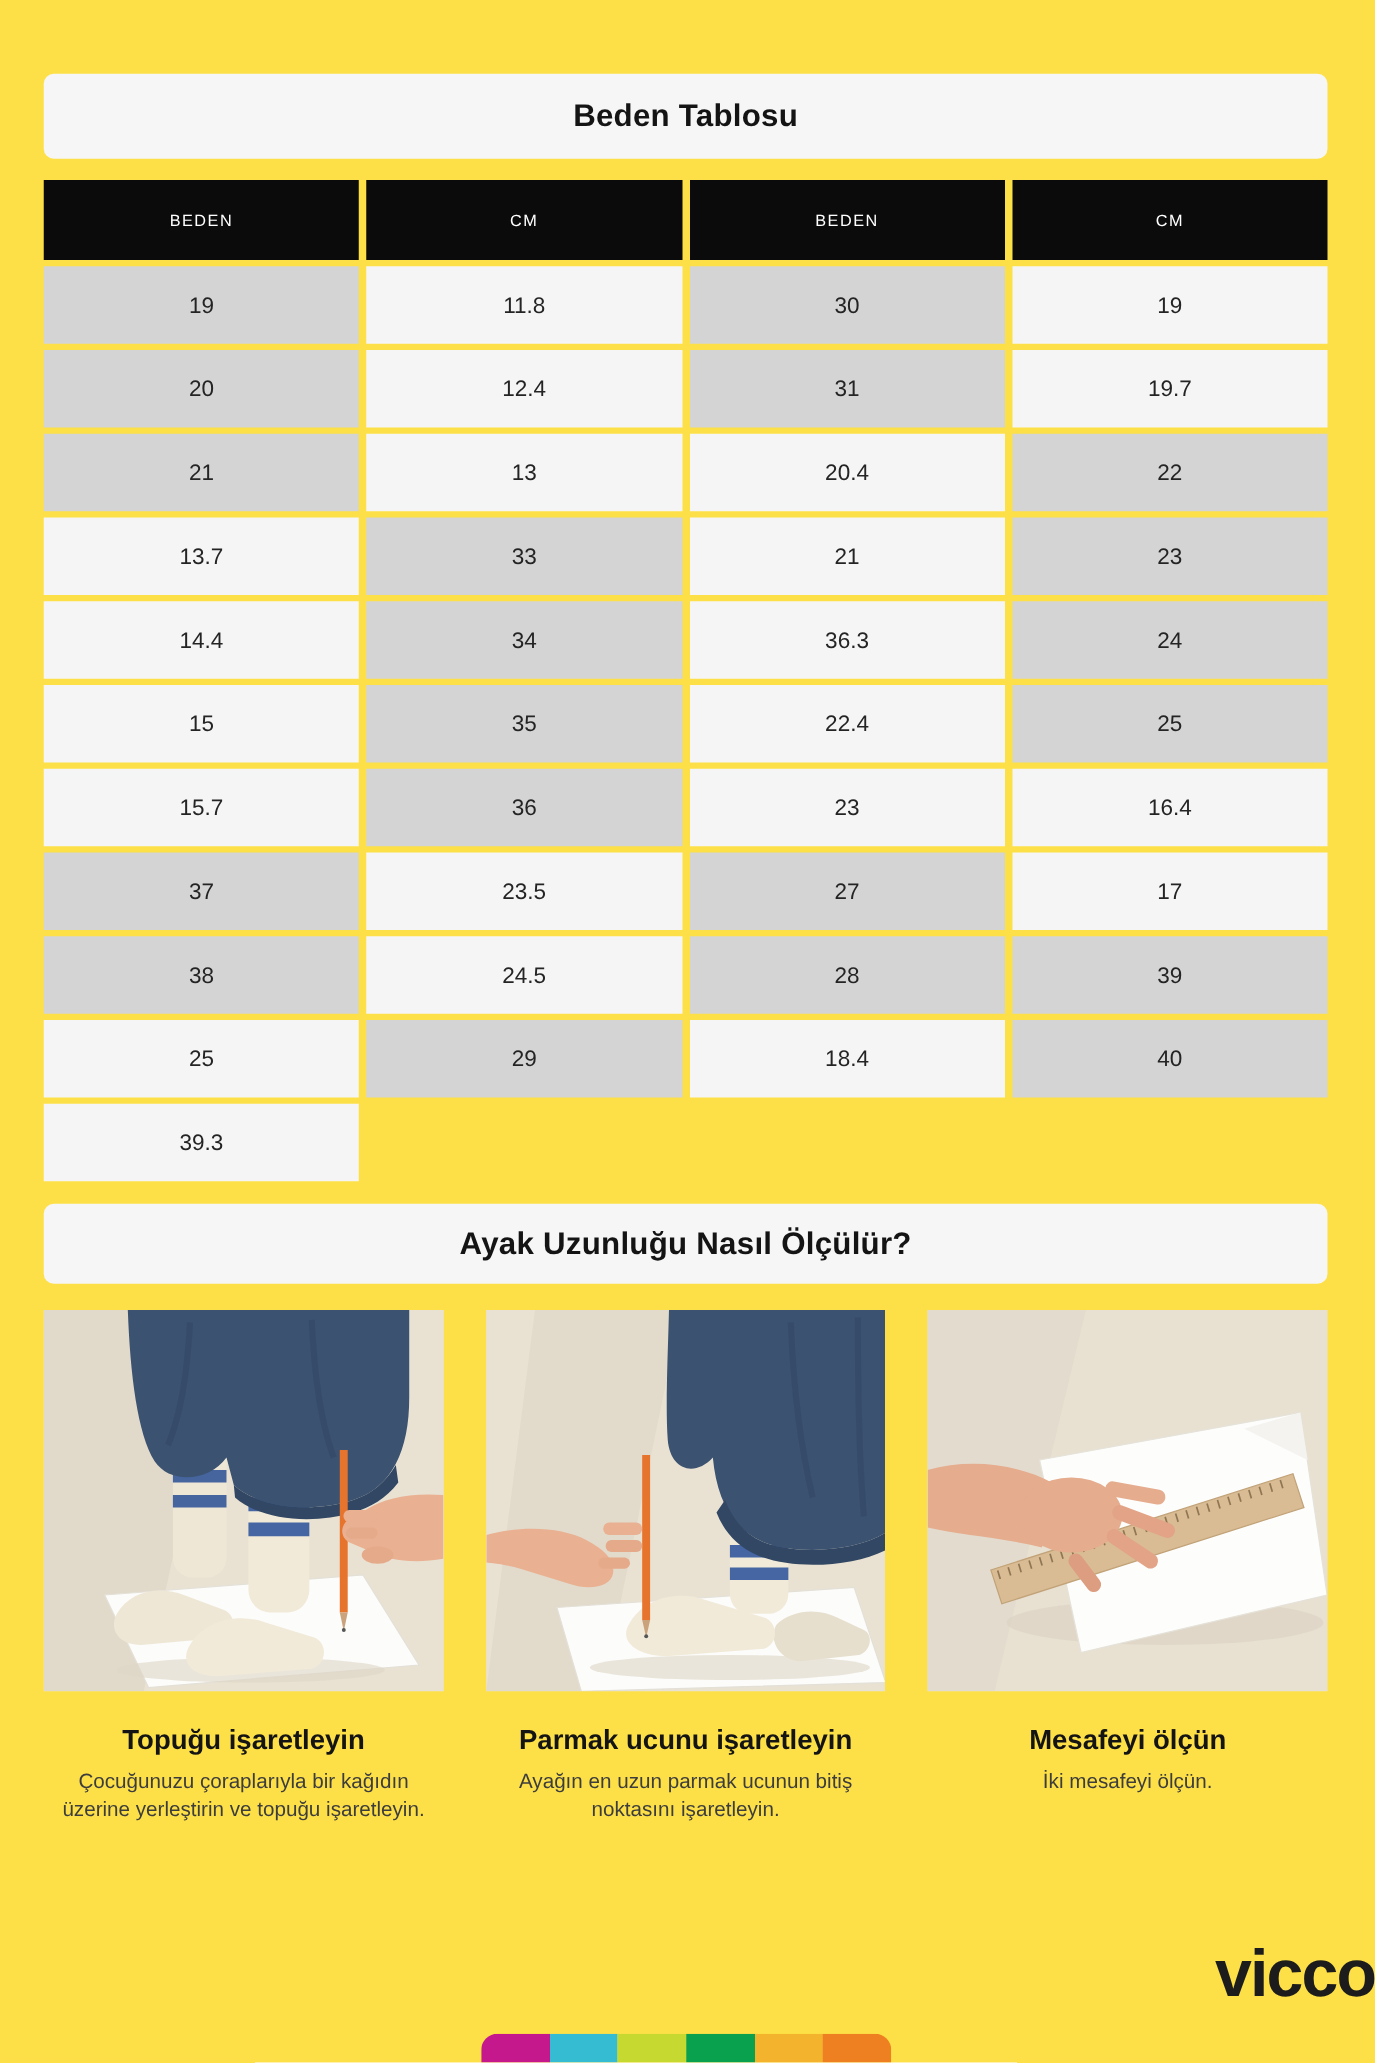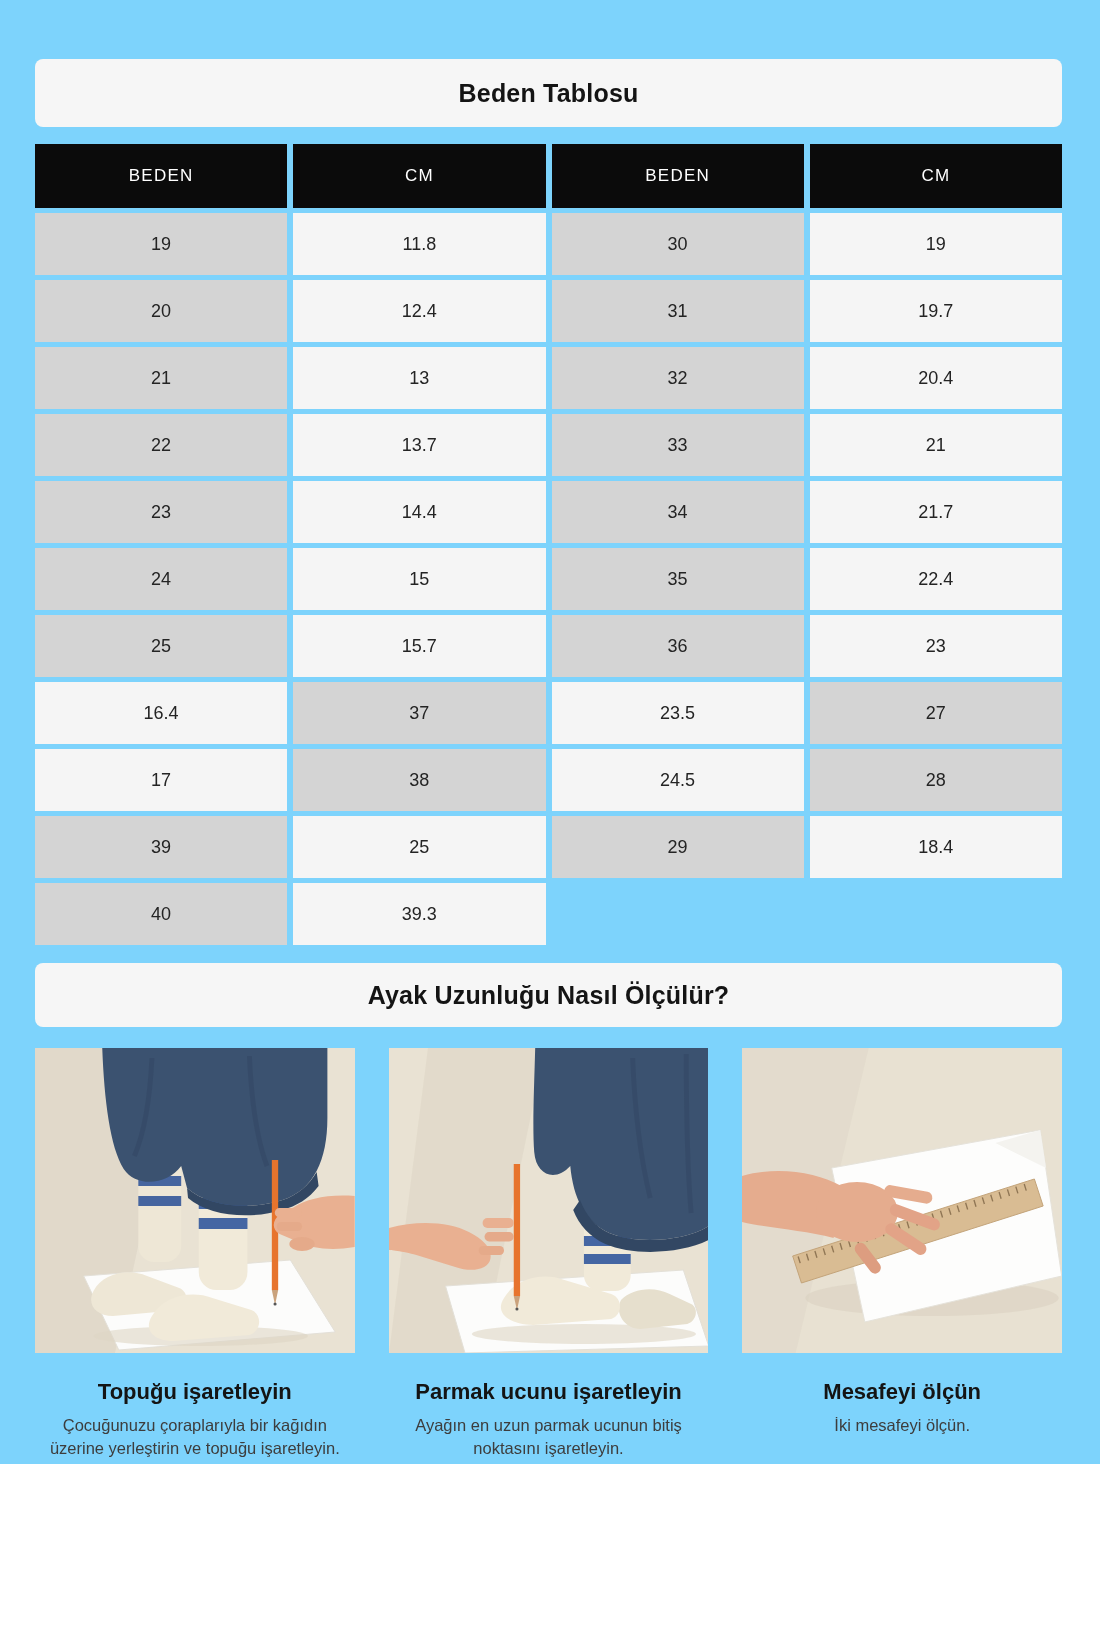--- a/index.html
+++ b/index.html
@@ -1,36 +1,36 @@
 <!DOCTYPE html>
 <html><head>
 <meta charset="utf-8">
 <style>
   html,body{margin:0;padding:0;background:#ffffff;}
   .page{
-    position:relative;width:1100px;height:1464px;margin:0 auto;
-    background:#7dd3fc;overflow:hidden;
+    position:relative;width:1100px;height:1650px;margin:0 auto;
+    background:#fde047;overflow:hidden;
     font-family:"Liberation Sans",sans-serif;color:#161616;
   }
   .band{
     position:absolute;left:35px;width:1027px;background:#f6f6f6;border-radius:8px;
     display:flex;align-items:center;justify-content:center;
     font-weight:bold;font-size:25px;color:#141414;letter-spacing:.2px;
   }
   #band-size-table{top:59px;height:68px;}
   #band-measure{top:963px;height:64px;}
 
   
   #size-table{
     position:absolute;left:35px;top:144px;width:1027px;
     display:grid;grid-template-columns:repeat(4,1fr);
     grid-template-rows:64px;grid-auto-rows:62px;gap:5px 6px;
   }
   #size-table .th{
-    background:#0b0b0b;color:#ffffff;font-size:17px;letter-spacing:1.2px;
+    background:#0b0b0b;color:#ffffff;font-size:13px;letter-spacing:1.2px;
     display:flex;align-items:center;justify-content:center;
   }
   #size-table .cell{
     display:flex;align-items:center;justify-content:center;
     font-size:18px;color:#242424;
   }
   #size-table .dark{background:#d4d4d4;}
   #size-table .light{background:#f5f5f5;}
 
   
@@ -73,30 +73,29 @@
   <div class="cell dark">19</div>
       <div class="cell light">11.8</div>
       <div class="cell dark">30</div>
       <div class="cell light">19</div>
       <div class="cell dark">20</div>
       <div class="cell light">12.4</div>
       <div class="cell dark">31</div>
       <div class="cell light">19.7</div>
       <div class="cell dark">21</div>
       <div class="cell light">13</div>
-      <div class="cell dark">32</div>
       <div class="cell light">20.4</div>
       <div class="cell dark">22</div>
       <div class="cell light">13.7</div>
       <div class="cell dark">33</div>
       <div class="cell light">21</div>
       <div class="cell dark">23</div>
       <div class="cell light">14.4</div>
       <div class="cell dark">34</div>
-      <div class="cell light">21.7</div>
+      <div class="cell light">36.3</div>
       <div class="cell dark">24</div>
       <div class="cell light">15</div>
       <div class="cell dark">35</div>
       <div class="cell light">22.4</div>
       <div class="cell dark">25</div>
       <div class="cell light">15.7</div>
       <div class="cell dark">36</div>
       <div class="cell light">23</div>
       <div class="cell light">16.4</div>
       <div class="cell dark">37</div>

